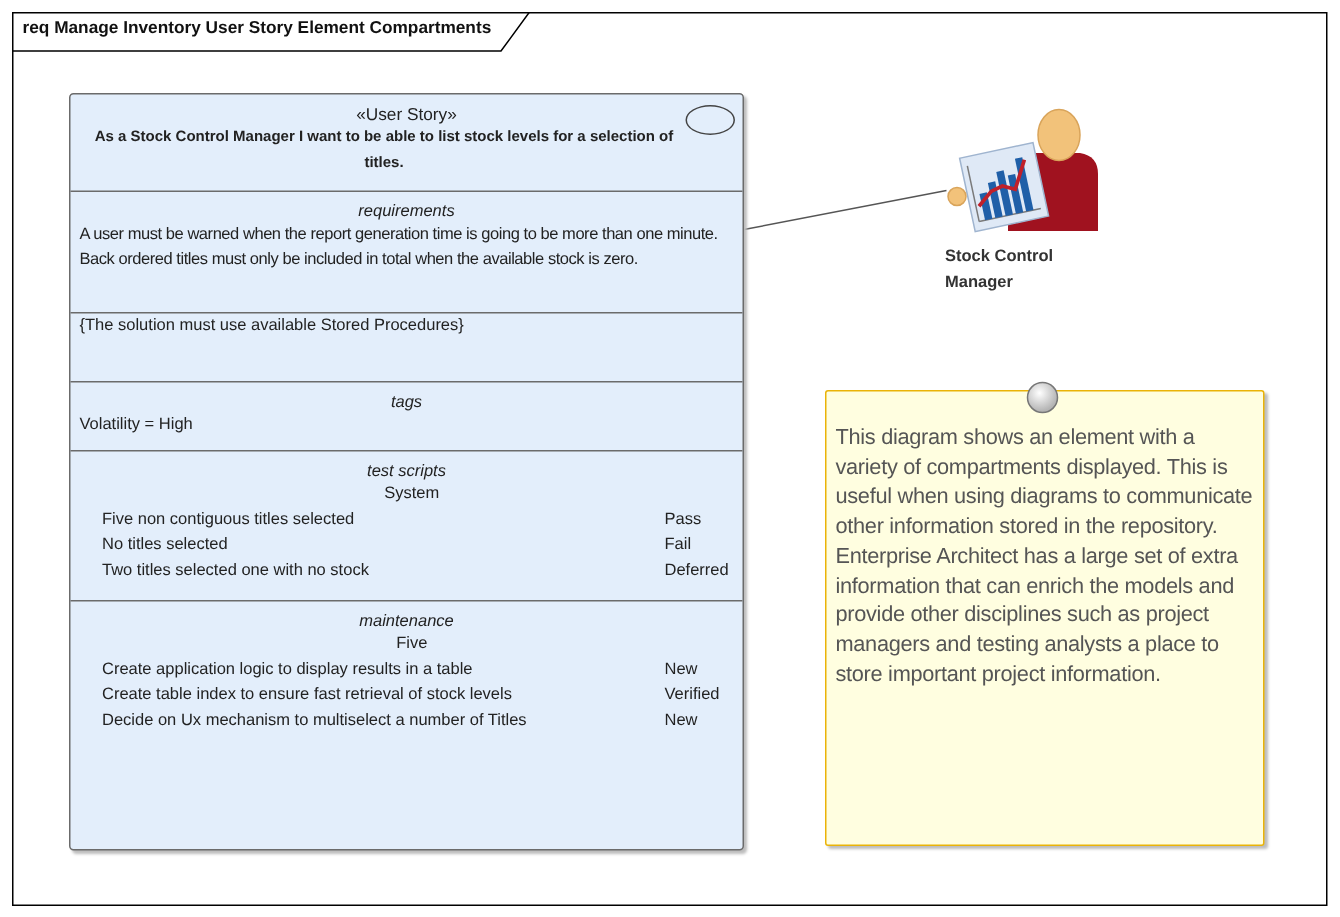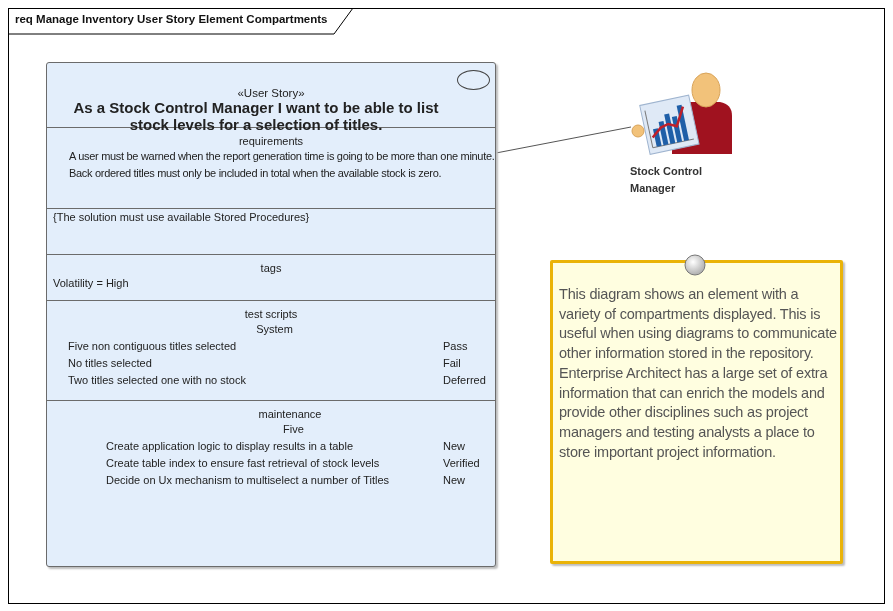--- a/index.html
+++ b/index.html
@@ -4,37 +4,37 @@
 <style>
   html, body { margin:0; padding:0; background:#ffffff; }
   body { width:893px; height:611px; position:relative; overflow:hidden; font-family:"DejaVu Sans", sans-serif; }
   .frame { position:absolute; left:8px; top:8px; width:877px; height:596px; border:1px solid #000; box-sizing:border-box; }
   .frame-tab { position:absolute; left:8px; top:8px; height:26px; }
   .frame-tab svg { position:absolute; left:0; top:0; }
   .frame-title { position:absolute; left:7px; top:5px; font-size:11.5px; font-weight:bold; color:#111; white-space:nowrap; font-family:"Liberation Sans", sans-serif; }
 
   .story { position:absolute; left:46px; top:62px; width:450px; height:505px; background:#e3eefb; border:1px solid #6b6b6b; border-radius:3px; box-shadow:2px 2px 2px #bdbdbd; box-sizing:border-box; font-family:"Liberation Sans", sans-serif; color:#222; }
   .story .header { height:64px; border-bottom:1px solid #6b6b6b; text-align:center; position:relative; }
-  .stereo { font-size:11.5px; padding-top:24px; display:block; }
-  .story-name { font-size:15px; font-weight:bold; display:block; line-height:17px; padding:0 40px 0 10px; }
+  .stereo { font-size:11.5px; padding-top:8px; display:block; }
+  .story-name { font-size:10px; font-weight:bold; display:block; line-height:17px; padding:0 40px 0 10px; }
   .story .oval { position:absolute; right:5px; top:7px; width:33px; height:20px; border:1px solid #444; border-radius:50%; box-sizing:border-box; }
   .comp { border-bottom:1px solid #6b6b6b; box-sizing:border-box; position:relative; }
-  .comp-title { text-align:center; font-size:11px; padding-top:6px; line-height:14px; }
+  .comp-title { text-align:center; font-style:italic; font-size:11px; padding-top:6px; line-height:14px; }
   .comp-line { font-size:11px; line-height:17px; padding-left:6px; white-space:nowrap; }
-  .req-line { font-size:11px; line-height:17px; padding-left:6px; letter-spacing:-0.3px; white-space:normal; padding-right:0px;margin-left:16px; }
+  .req-line { font-size:11px; line-height:17px; padding-left:6px; letter-spacing:-0.3px; white-space:normal; padding-right:0px; }
   .group-label { font-size:11px; line-height:17px; padding-left:7px;text-align:center; }
   .row { display:flex; font-size:11px; line-height:17px; }
   .row .item { padding-left:21px; flex:1; white-space:nowrap; }
   .row .status { width:52px; white-space:nowrap; }
 
   .connector { position:absolute; left:0; top:0; }
   .actor { position:absolute; left:628px; top:68px; width:110px; height:90px; }
   .actor-label { position:absolute; left:630px; top:163px; width:100px; text-align:left; font-size:11px; font-weight:bold; color:#333; line-height:17px; font-family:"Liberation Sans", sans-serif; }
 
-  .note { position:absolute; left:550px; top:260px; width:293px; height:304px; background:#fffee0; border:3px solid #eab308; border-radius:2px; box-shadow:2px 2px 2px #bdbdbd; box-sizing:border-box; }
+  .note { position:absolute; left:550px; top:260px; width:293px; height:304px; background:#fffee0; border:1px solid #eab308; border-radius:2px; box-shadow:2px 2px 2px #bdbdbd; box-sizing:border-box; }
   .note-pin { position:absolute; left:684px; top:254px; width:22px; height:22px; }
   .note-text { position:absolute; left:6px; top:22px; width:284px; font-family:"Liberation Sans", sans-serif; font-size:14.5px; line-height:19.7px; color:#555; letter-spacing:-0.2px; }
 </style>
 </head>
 <body>
 
 <div class="frame"></div>
 <div class="frame-tab">
   <svg width="346" height="27">
     <polyline points="0,26 326,26 345,0" fill="none" stroke="#000" stroke-width="1"></polyline>
@@ -78,21 +78,21 @@
     <div class="row">
       <span class="item">No titles selected</span>
       <span class="status">Fail</span>
     </div>
     <div class="row">
       <span class="item">Two titles selected one with no stock</span>
       <span class="status">Deferred</span>
     </div>
   </div>
 
-  <div class="comp" style="border-bottom:none;margin-left:38px;">
+  <div class="comp" style="border-bottom:none;">
     <div class="comp-title">maintenance</div>
     <div class="group-label">Five</div>
     <div class="row">
       <span class="item">Create application logic to display results in a table</span>
       <span class="status">New</span>
     </div>
     <div class="row">
       <span class="item">Create table index to ensure fast retrieval of stock levels</span>
       <span class="status">Verified</span>
     </div>

